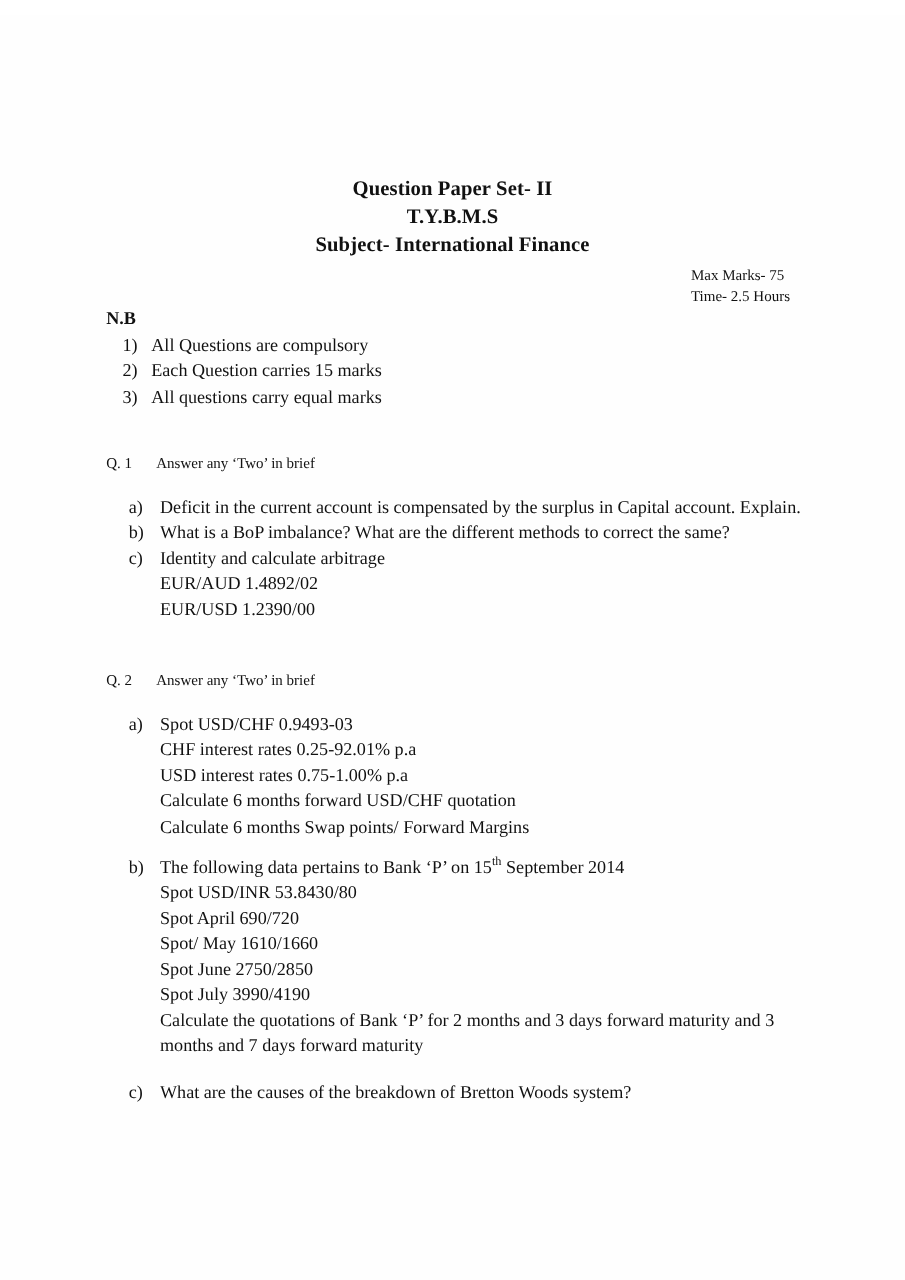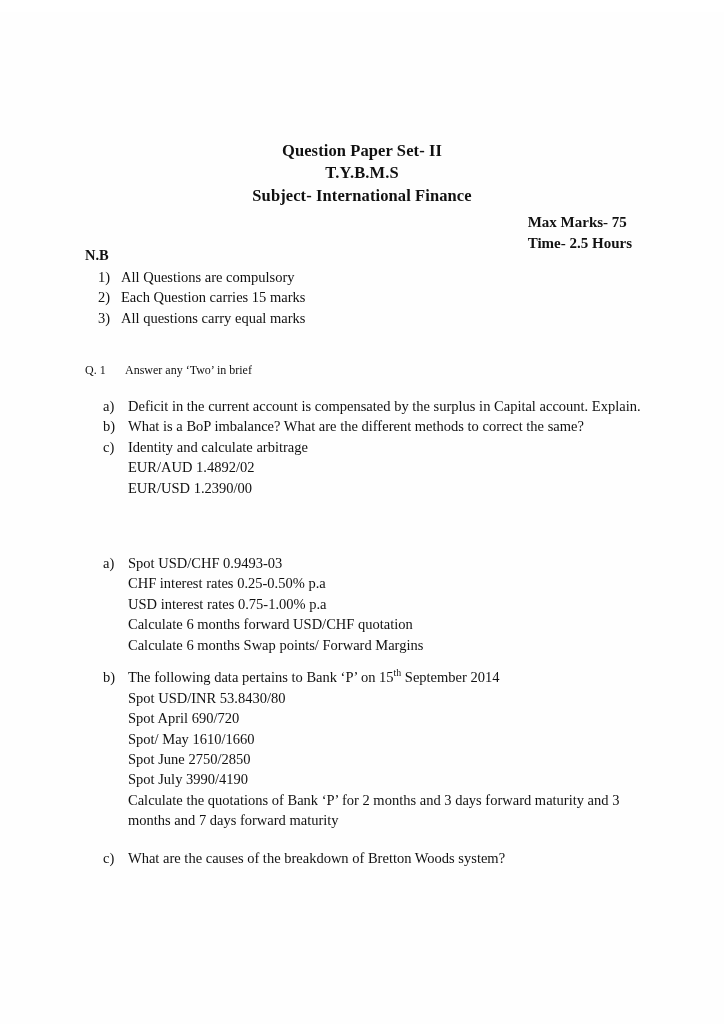--- a/index.html
+++ b/index.html
@@ -38,22 +38,22 @@
   }
 
   
   .marks-block {
     position: absolute;
     right: 92px;
     top: 200px;
     text-align: left;
   }
   .marks-line {
-    font-weight: bold;
-    font-size: 15px;
+    font-weight: normal;
+    font-size: 12px;
     line-height: 1.38;
   }
 
   
   .nb-block {
     position: absolute;
     left: 85px;
     top: 234px;
     width: 560px;
   }
@@ -180,27 +180,30 @@
       <li class="sub-item">
         <span class="sub-marker">c)</span>
         <span class="sub-line">Identity and calculate arbitrage</span>
         <span class="sub-line">EUR/AUD 1.4892/02</span>
         <span class="sub-line">EUR/USD 1.2390/00</span>
       </li>
     </ul>
   </div>
 
   <div class="question" id="question-2">
+    <div class="q-heading">
+      <span class="q-label">Q. 2</span><span>Answer </span><span class="q-bold">any ‘Two’</span><span> in brief</span>
+    </div>
     <div class="gap-md"></div>
     <ul class="sub-list">
 
       <li class="sub-item">
         <span class="sub-marker">a)</span>
         <span class="sub-line">Spot USD/CHF 0.9493-03</span>
-        <span class="sub-line">CHF interest rates 0.25-0.50% p.a</span>
+        <span class="sub-line">CHF interest rates 0.25-92.01% p.a</span>
         <span class="sub-line">USD interest rates 0.75-1.00% p.a</span>
         <span class="sub-line">Calculate 6 months forward USD/CHF quotation</span>
         <span class="sub-line">Calculate 6 months Swap points/ Forward Margins</span>
       </li>
 
       <div class="gap-sm"></div>
 
       <li class="sub-item">
         <span class="sub-marker">b)</span>
         <span class="sub-line"><span>The following data pertains to Bank ‘P’ on 15</span><sup>th</sup><span> September 2014</span></span>

